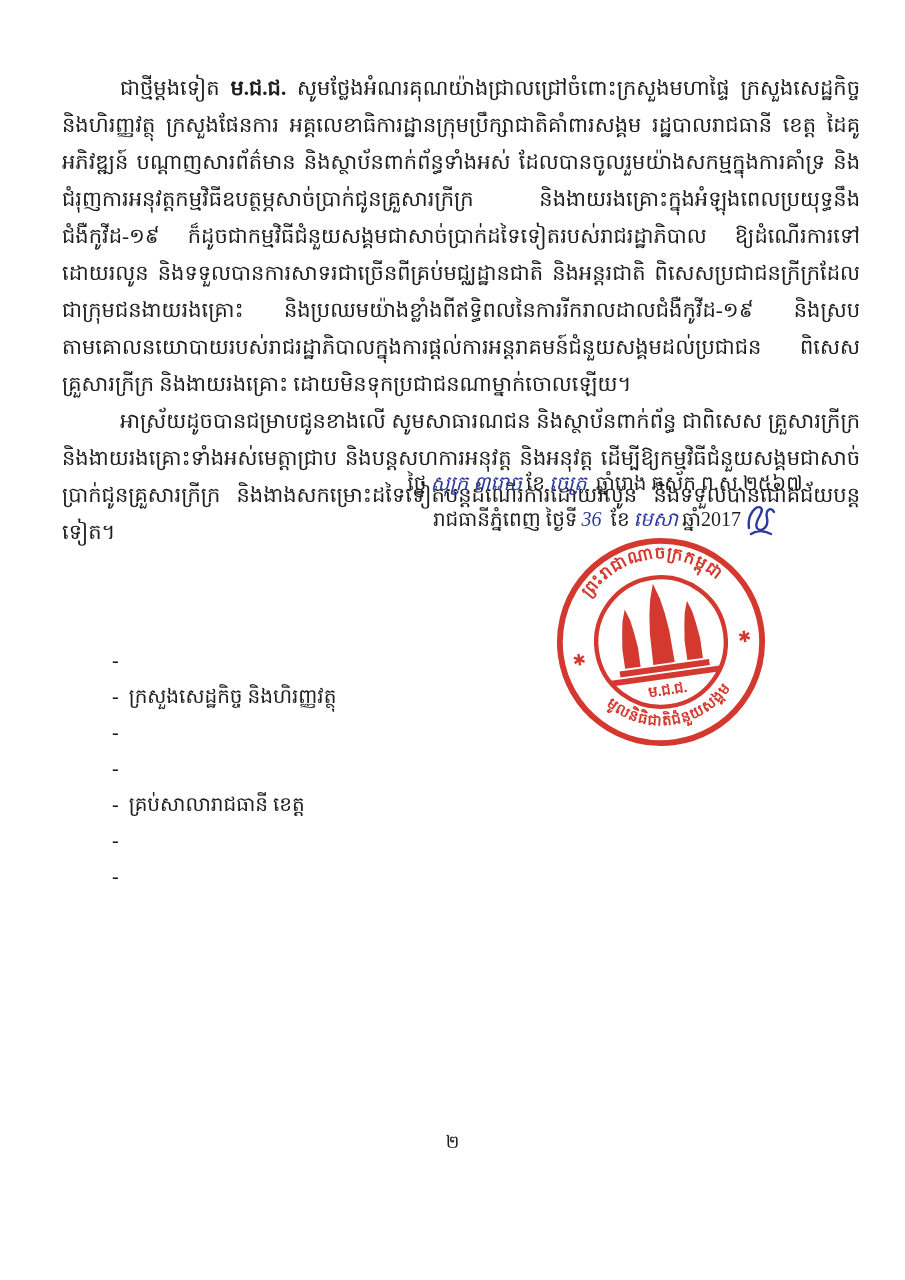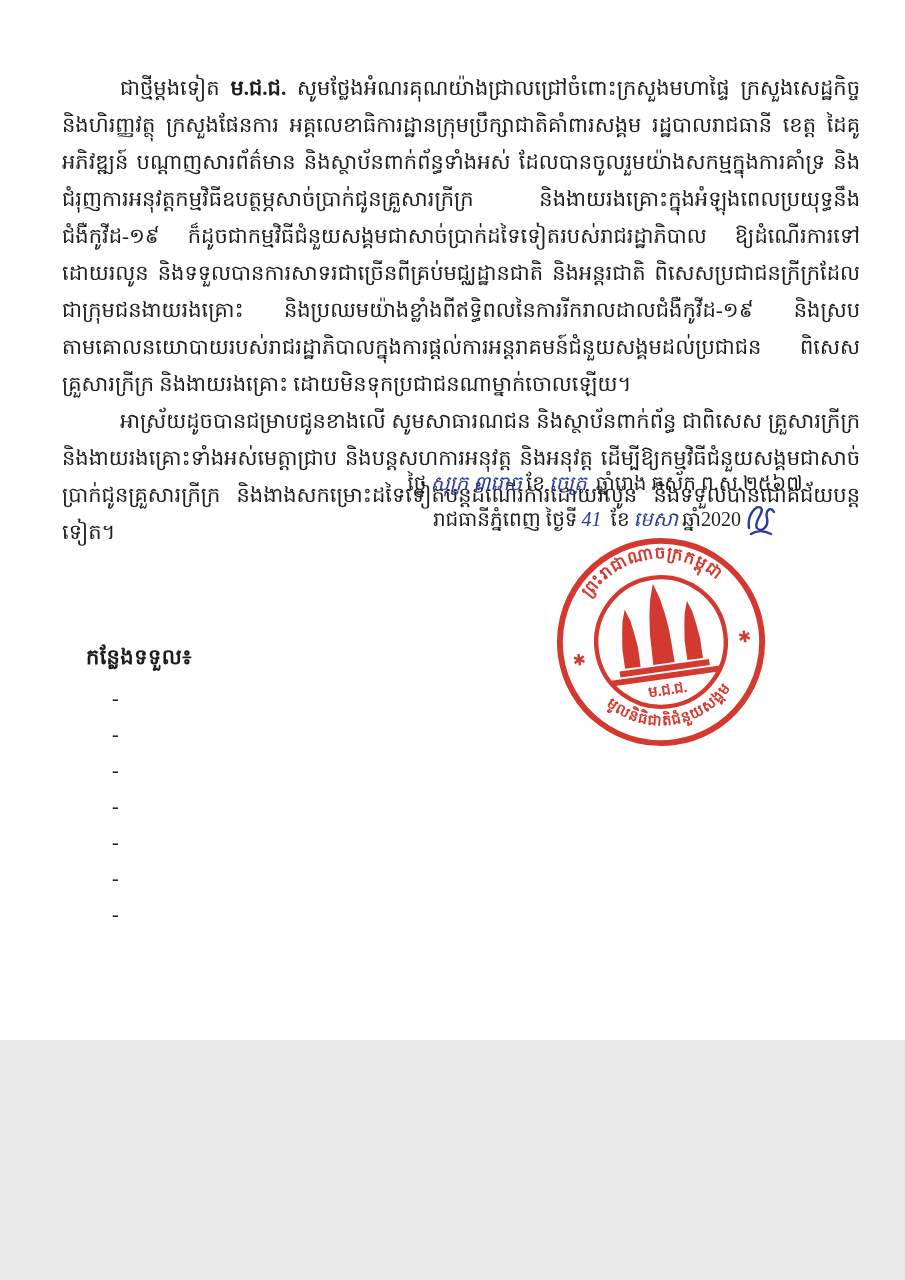--- a/index.html
+++ b/index.html
@@ -1,20 +1,20 @@
 <!DOCTYPE html>
 <html><head>
 <meta charset="utf-8">
 <style>
   * { margin: 0; padding: 0; box-sizing: border-box; }
   html, body { background: #e8e8e8; }
   .page {
     position: relative;
     width: 905px;
-    height: 1040px;
+    height: 1280px;
     background: #ffffff;
     margin: 0 auto;
     overflow: hidden;
     font-family: "Liberation Serif", "DejaVu Serif", serif;
     color: #1d1d1d;
   }
   .body-text {
     position: absolute;
     left: 62px;
     top: 70px;
@@ -88,21 +88,21 @@
 
 <div class="page">
 
   <div class="body-text">
     <p><span>ជាថ្មីម្តងទៀត </span><span class="org-bold">ម.ជ.ជ.</span><span> សូមថ្លែងអំណរគុណយ៉ាងជ្រាលជ្រៅចំពោះក្រសួងមហាផ្ទៃ ក្រសួងសេដ្ឋកិច្ច និងហិរញ្ញវត្ថុ ក្រសួងផែនការ អគ្គលេខាធិការដ្ឋានក្រុមប្រឹក្សាជាតិគាំពារសង្គម រដ្ឋបាលរាជធានី ខេត្ត ដៃគូអភិវឌ្ឍន៍ បណ្តាញសារព័ត៌មាន និងស្ថាប័នពាក់ព័ន្ធទាំងអស់ ដែលបានចូលរួមយ៉ាងសកម្មក្នុងការគាំទ្រ និងជំរុញការអនុវត្តកម្មវិធីឧបត្ថម្ភសាច់ប្រាក់ជូនគ្រួសារក្រីក្រ និងងាយរងគ្រោះក្នុងអំឡុងពេលប្រយុទ្ធនឹងជំងឺកូវីដ-១៩ ក៏ដូចជាកម្មវិធីជំនួយសង្គមជាសាច់ប្រាក់ដទៃទៀតរបស់រាជរដ្ឋាភិបាល ឱ្យដំណើរការទៅដោយរលូន និងទទួលបានការសាទរជាច្រើនពីគ្រប់មជ្ឈដ្ឋានជាតិ និងអន្តរជាតិ ពិសេសប្រជាជនក្រីក្រដែលជាក្រុមជនងាយរងគ្រោះ និងប្រឈមយ៉ាងខ្លាំងពីឥទ្ធិពលនៃការរីករាលដាលជំងឺកូវីដ-១៩ និងស្របតាមគោលនយោបាយរបស់រាជរដ្ឋាភិបាលក្នុងការផ្តល់ការអន្តរាគមន៍ជំនួយសង្គមដល់ប្រជាជន ពិសេសគ្រួសារក្រីក្រ និងងាយរងគ្រោះ ដោយមិនទុកប្រជាជនណាម្នាក់ចោលឡើយ។</span></p>
     <p>អាស្រ័យដូចបានជម្រាបជូនខាងលើ សូមសាធារណជន និងស្ថាប័នពាក់ព័ន្ធ ជាពិសេស គ្រួសារក្រីក្រ និងងាយរងគ្រោះទាំងអស់មេត្តាជ្រាប និងបន្តសហការអនុវត្ត និងអនុវត្ត ដើម្បីឱ្យកម្មវិធីជំនួយសង្គមជាសាច់ប្រាក់ជូនគ្រួសារក្រីក្រ និងងាងសកម្រោះដទៃទៀតបន្តដំណើរការដោយរលូន និងទទួលបានជោគជ័យបន្តទៀត។</p>
   </div>
 
   <div class="date-block">
     <div><span>ថ្ងៃ</span><span class="hand">សុក្រ ៣រោច</span><span>ខែ</span><span class="hand">ចេត្រ</span> <span>ឆ្នាំរោង ឆស័ក ព.ស.២៥៦៧</span></div>
-    <div><span>រាជធានីភ្នំពេញ ថ្ងៃទី</span><span class="hand">41</span> <span>ខែ</span><span class="hand">មេសា</span><span>ឆ្នាំ2020</span><svg class="flourish-svg" width="34" height="38" viewBox="0 0 34 38">
+    <div><span>រាជធានីភ្នំពេញ ថ្ងៃទី</span><span class="hand">36</span> <span>ខែ</span><span class="hand">មេសា</span><span>ឆ្នាំ2017</span><svg class="flourish-svg" width="34" height="38" viewBox="0 0 34 38">
           <path d="M6 28 C4 14 14 4 18 8 C22 12 10 22 14 28 C17 33 26 28 24 18 C22 10 28 6 31 12 M8 34 C14 30 22 31 28 34" stroke="#2b3a9b" stroke-width="2.4" fill="none" stroke-linecap="round"></path>
         </svg></div>
   </div>
 
   <div class="seal">
     <svg viewBox="0 0 220 220">
       <defs>
         <path id="arcTop" d="M 25 110 A 85 85 0 0 1 195 110" fill="none"></path>
         <path id="arcBottom" d="M 25 110 A 85 85 0 0 0 195 110" fill="none"></path>
       </defs>
@@ -117,35 +117,36 @@
         <polygon points="78,72 82,84 84,96 86,112 86,132 70,132 70,112 72,96 74,84"></polygon>
         <polygon points="142,72 146,84 148,96 150,112 150,132 134,132 134,112 136,96 138,84"></polygon>
         <rect x="64" y="134" width="92" height="6"></rect>
         <rect x="54" y="142" width="112" height="6"></rect>
       </g>
       <text x="110" y="164" font-size="15" font-weight="bold" fill="#d02b20" text-anchor="middle">ម.ជ.ជ.</text>
     </svg>
   </div>
 
   <div class="cc-block">
-    <div class="cc-heading">កន្លែងទទួល៖</div>
     <div class="cc-item">
         <span class="cc-bullet">-</span>
+      </div>
+    <div class="cc-item">
+        <span class="cc-bullet">-</span>
+        <span>ក្រសួងសេដ្ឋកិច្ច និងហិរញ្ញវត្ថុ</span>
       </div>
     <div class="cc-item">
         <span class="cc-bullet">-</span>
       </div>
     <div class="cc-item">
         <span class="cc-bullet">-</span>
       </div>
     <div class="cc-item">
         <span class="cc-bullet">-</span>
-      </div>
-    <div class="cc-item">
-        <span class="cc-bullet">-</span>
+        <span>គ្រប់សាលារាជធានី ខេត្ត</span>
       </div>
     <div class="cc-item">
         <span class="cc-bullet">-</span>
       </div>
     <div class="cc-item">
         <span class="cc-bullet">-</span>
       </div>
   </div>
 
   <div class="page-number">២</div>

